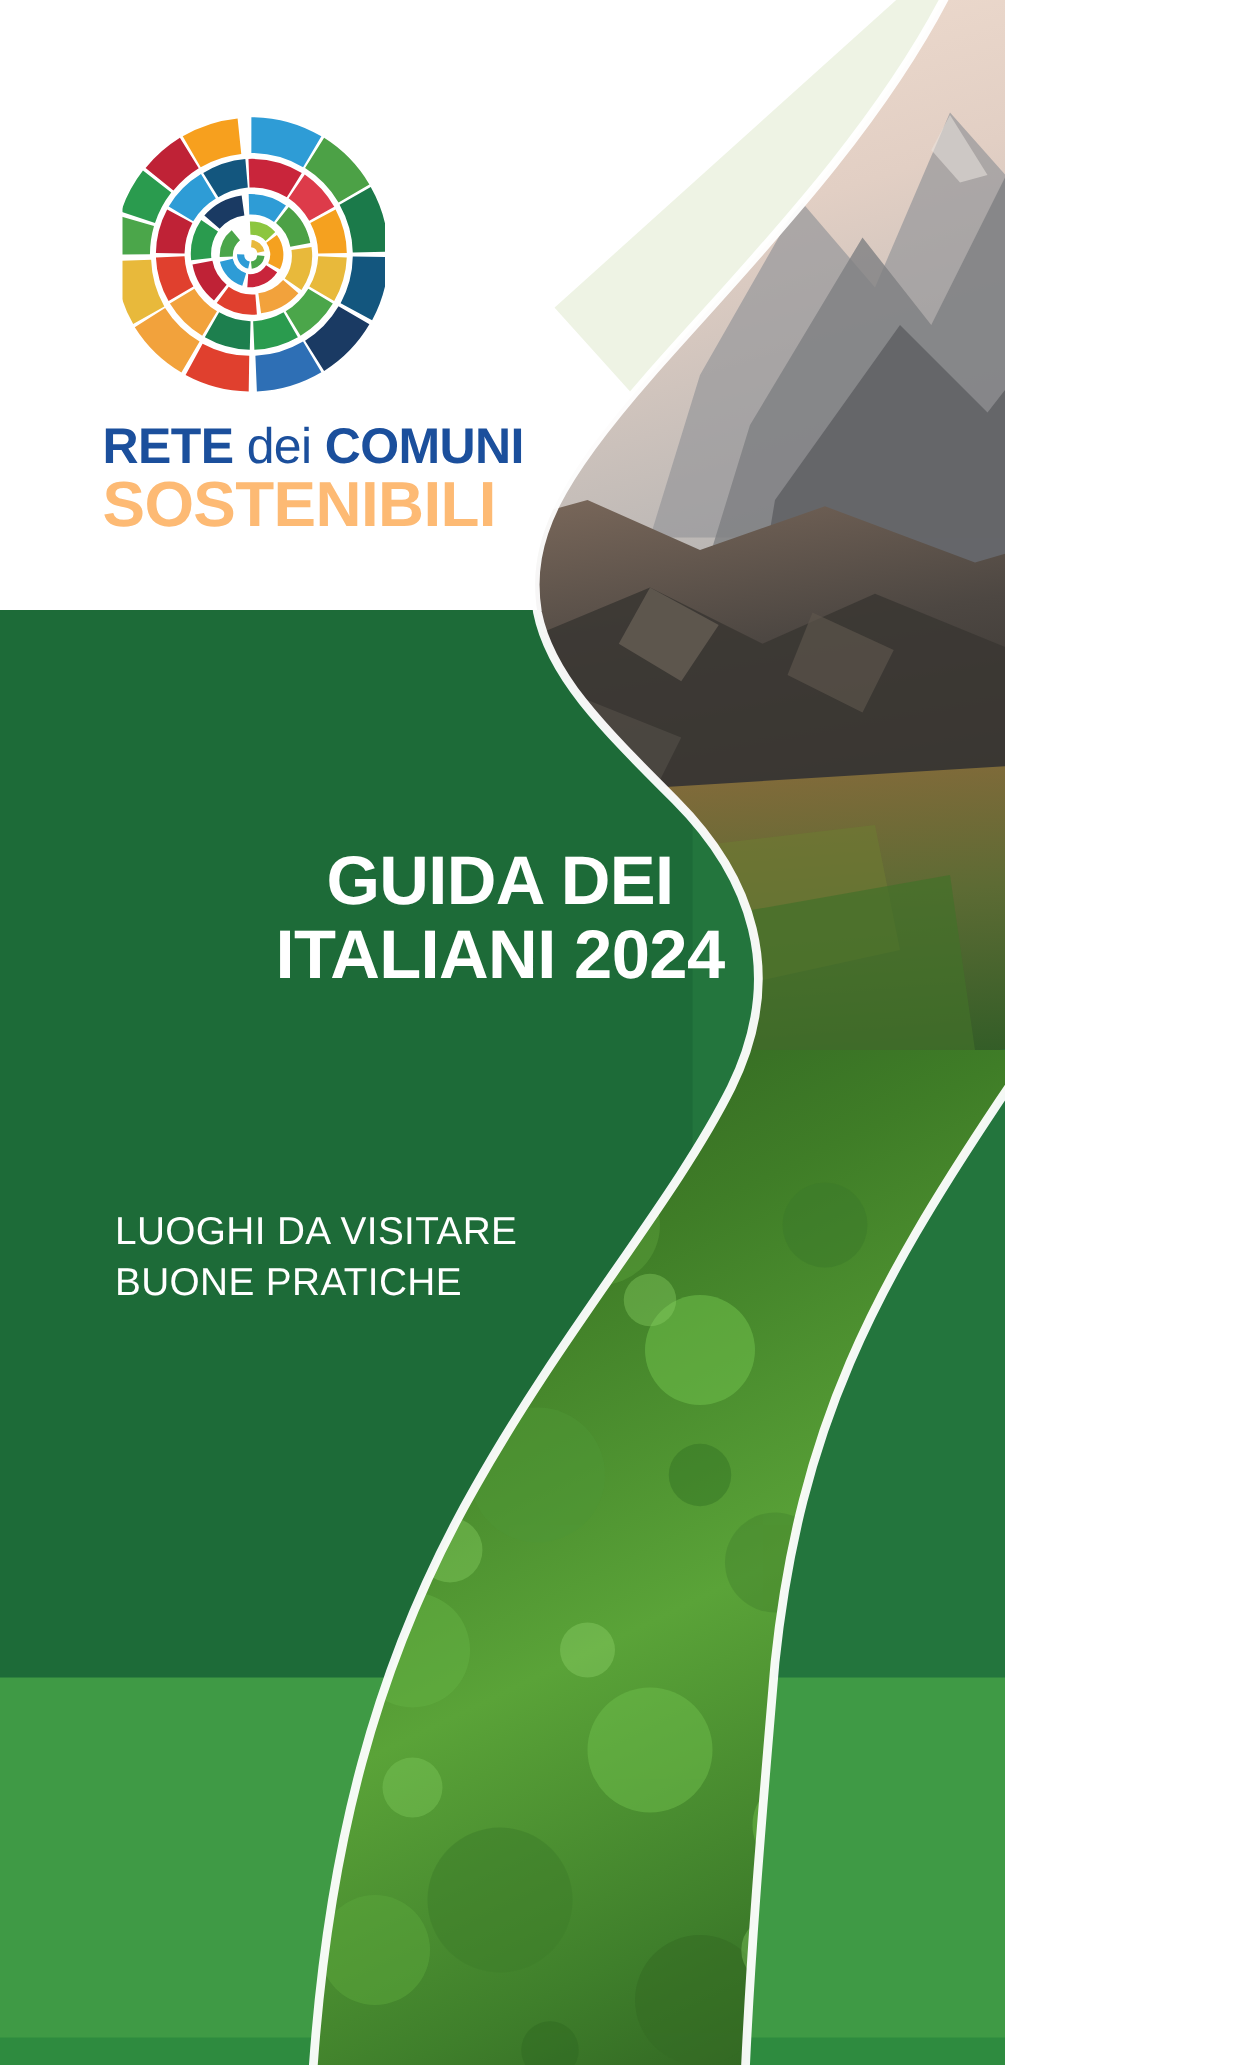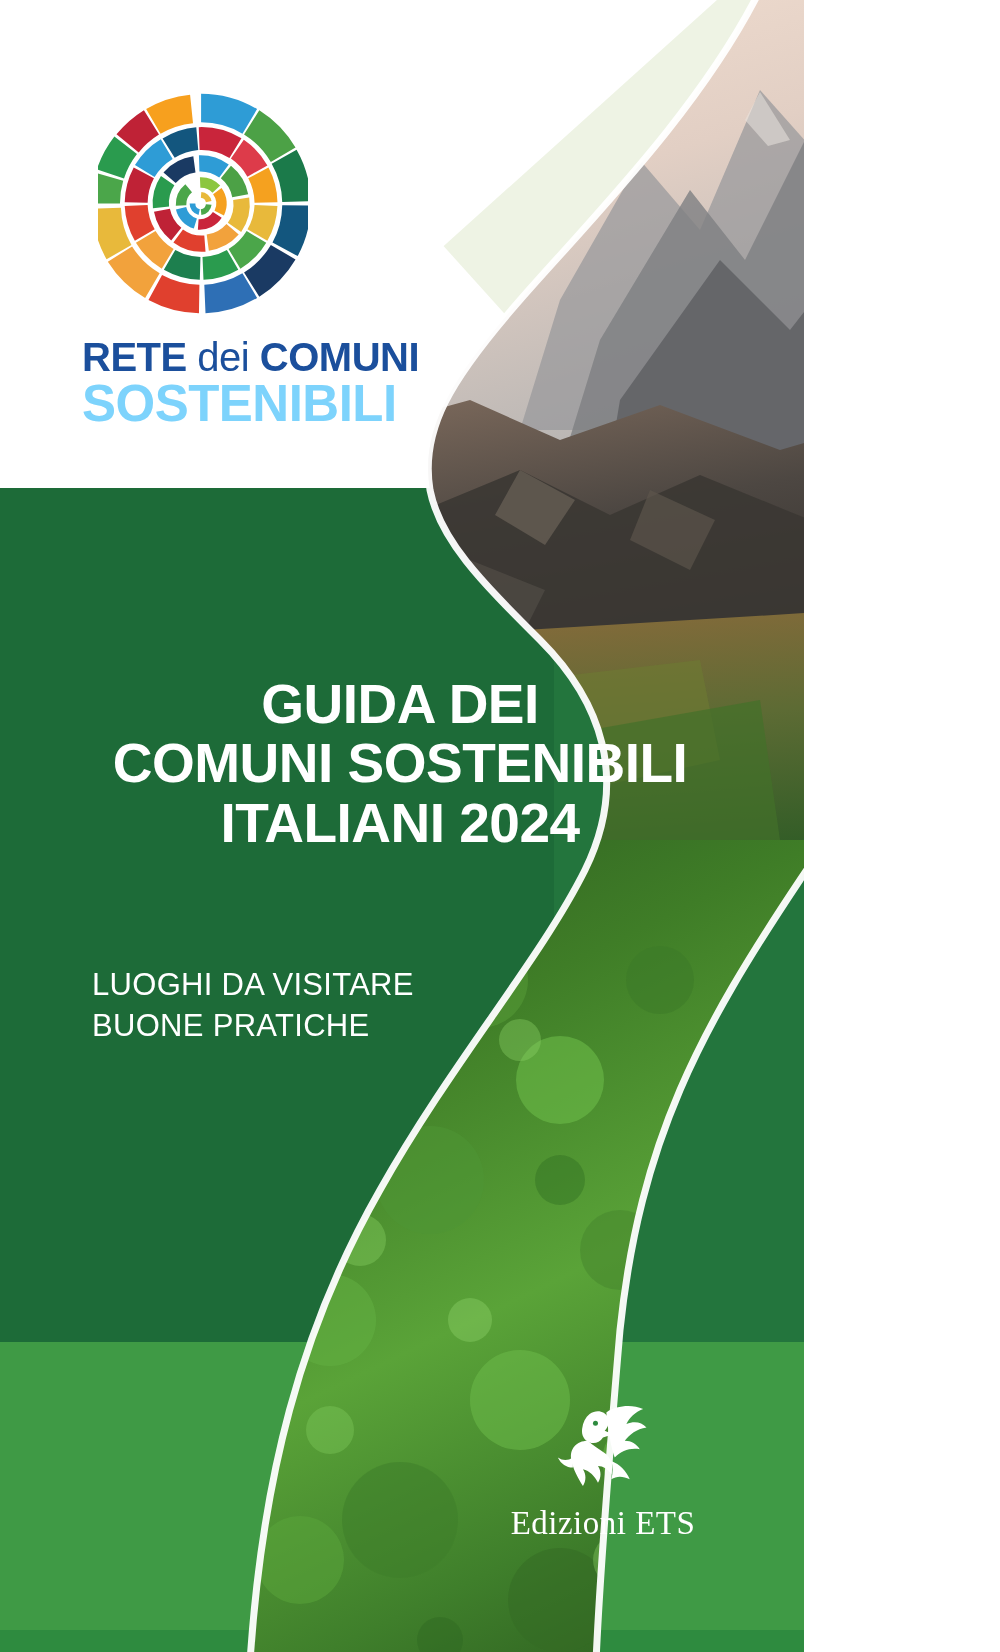--- a/index.html
+++ b/index.html
@@ -100,21 +100,21 @@
     line-height: 1.02;
     white-space: nowrap;
   }
   .logo-line1 .thin {
     font-weight: normal;
   }
   .logo-line2 {
     font-size: 51px;
     font-weight: bold;
     letter-spacing: -0.5px;
-    color: #7dd3fc;
+    color: #fdba74;
     line-height: 1.02;
     white-space: nowrap;
   }
 
   
   .title-block {
     position: absolute;
     left: 90px;
     top: 675px;
     width: 620px;
@@ -355,43 +355,22 @@
     <div class="logo-text">
       <div class="logo-line1">
         <span>RETE</span><span> </span><span class="thin">dei</span><span> </span><span>COMUNI</span>
       </div>
       <div class="logo-line2">SOSTENIBILI</div>
     </div>
   </div>
 
   <div class="title-block">
     <div class="title-line">GUIDA DEI</div>
-    <div class="title-line">COMUNI SOSTENIBILI</div>
     <div class="title-line">ITALIANI 2024</div>
   </div>
 
   <div class="subtitle-block">
     <div class="subtitle-line">LUOGHI DA VISITARE</div>
     <div class="subtitle-line">BUONE PRATICHE</div>
   </div>
 
-  <div class="publisher">
-    <div class="publisher-mark">
-      <svg viewBox="0 0 120 110" width="108" height="92" xmlns="http://www.w3.org/2000/svg">
-        <g fill="#ffffff">
-
-          <path d="M64 16 C76 8, 94 6, 108 12 C98 16, 92 22, 88 30 C98 26, 106 28, 112 34 C100 36, 92 42, 86 50 C94 50, 100 54, 104 60 C92 58, 82 62, 74 70 C70 58, 66 40, 64 16 Z"></path>
-
-          <path d="M44 18 C52 12, 62 14, 66 22 C68 28, 66 34, 62 38 L72 42 L60 46 C56 52, 50 54, 44 52 C38 50, 34 44, 35 36 C36 28, 39 22, 44 18 Z"></path>
-          <circle cx="51" cy="29" r="3" fill="#2e8b3f"></circle>
-
-          <path d="M42 50 C48 56, 56 60, 64 66 C70 72, 72 80, 70 90 C66 84, 60 80, 54 80 C58 86, 58 94, 54 100 C50 92, 44 86, 36 84 C40 90, 40 98, 36 104 C30 94, 24 84, 22 72 C20 60, 28 50, 42 50 Z"></path>
-
-          <path d="M24 70 C18 74, 12 74, 6 70 C10 78, 16 82, 24 82 Z"></path>
-
-          <path d="M70 74 C80 78, 88 86, 92 96 C84 92, 76 92, 70 96 C72 88, 72 80, 70 74 Z"></path>
-        </g>
-      </svg>
-    </div>
-    <div class="publisher-name">Edizioni ETS</div>
-  </div>
 
 </div>
 
 </body></html>

